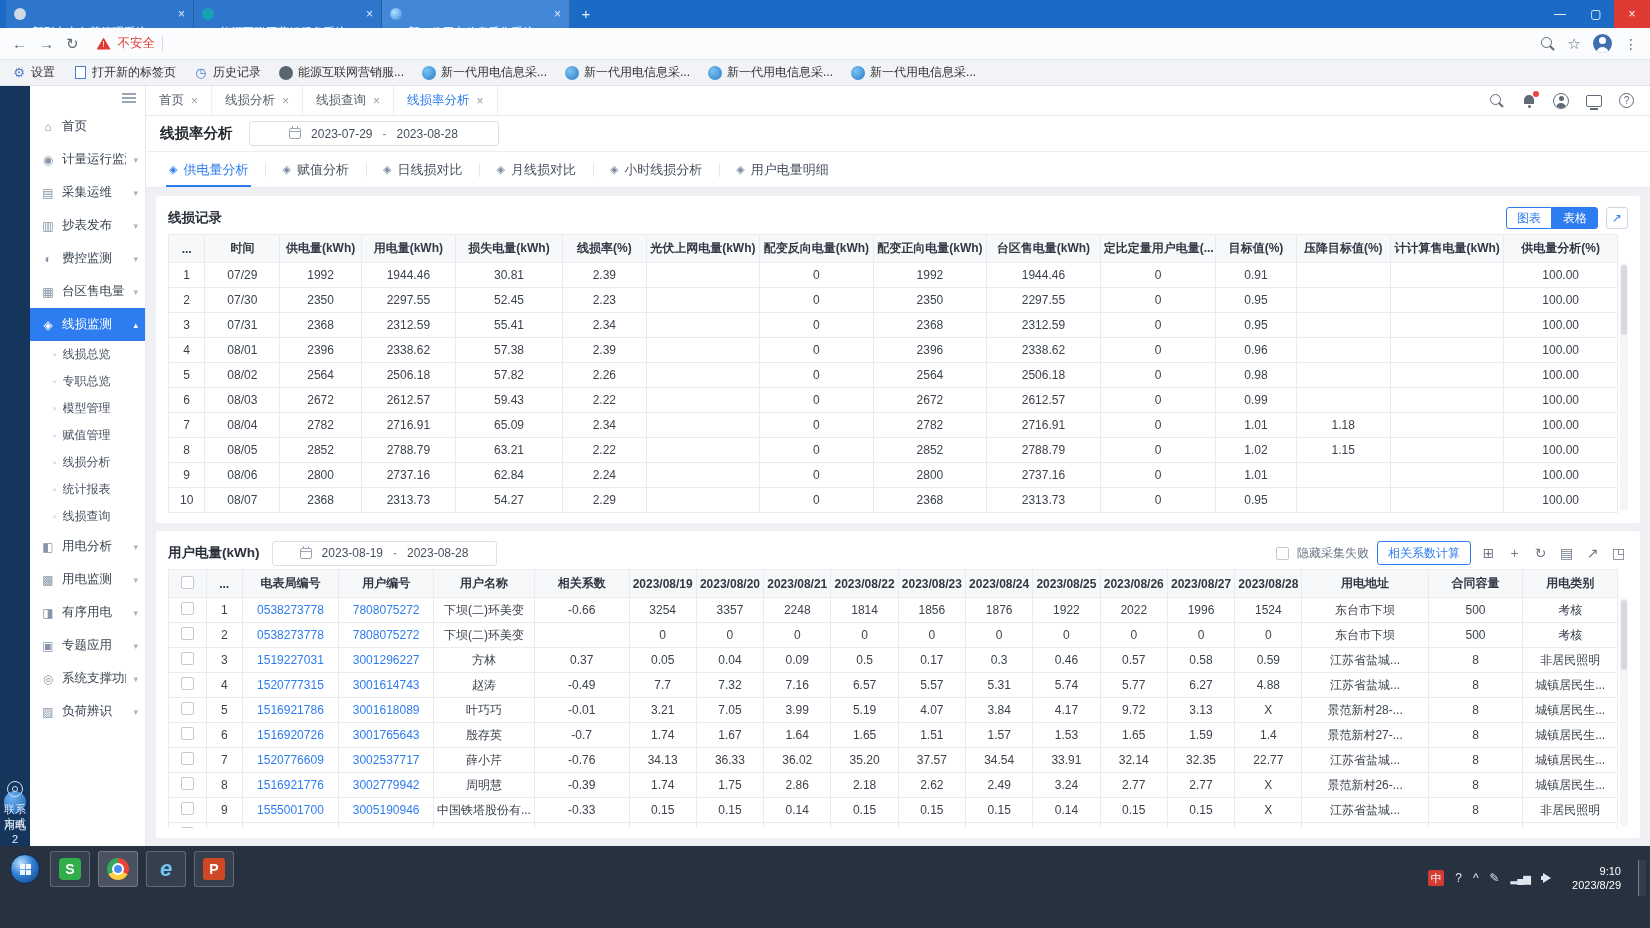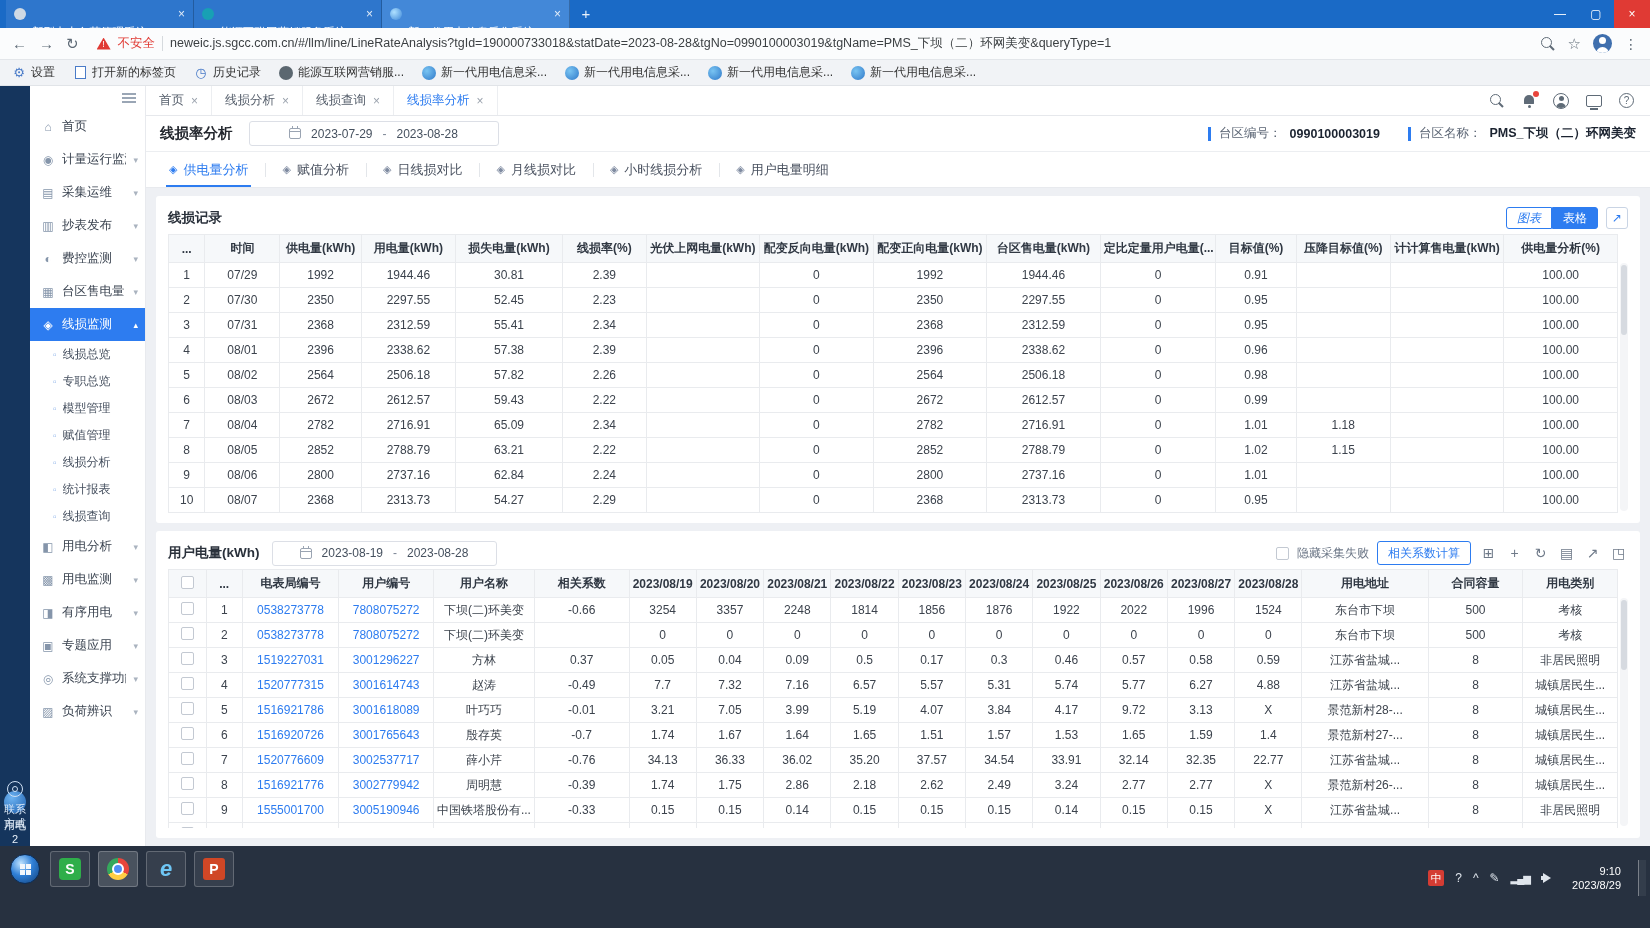--- a/index.html
+++ b/index.html
@@ -114,21 +114,21 @@
   .atab.active::after { content:""; position:absolute; left:14px; right:14px; bottom:0; height:2px; background:var(--accent); }
 
   .content { flex:1; padding:8px 10px; overflow:hidden; display:flex; flex-direction:column; gap:8px; min-height:0; }
   .card { background:#fff; border-radius:3px; padding:6px 12px 10px; flex:none; }
   .card.grow { flex:1; min-height:0; overflow:hidden; display:flex; flex-direction:column; }
   .card-head { display:flex; align-items:center; height:32px; gap:12px; flex:none; }
   .card-title { font-size:13.5px; font-weight:bold; color:#2a313b; white-space:nowrap; }
   .card-head .right { margin-left:auto; display:flex; align-items:center; gap:8px; }
   .toggle { display:flex; }
   .tg { height:22px; line-height:20px; padding:0 10px; font-size:12px; border:1px solid var(--accent); color:var(--accent); background:#fff; }
-  .tg.left { border-radius:3px 0 0 3px;font-style:italic; }
+  .tg.left { border-radius:3px 0 0 3px; }
   .tg.right { border-radius:0 3px 3px 0; }
   .tg.on { background:var(--accent); color:#fff; }
   .icon-btn { width:22px; height:22px; border:1px solid #c9d4e4; border-radius:3px; display:flex; align-items:center; justify-content:center; color:var(--accent); font-size:12px; }
   .checkbox { width:13px; height:13px; border:1px solid #c3c9d2; border-radius:2px; background:#fff; display:inline-block; flex:none; }
   .chk-label { color:#6b7686; font-size:12px; white-space:nowrap; }
   .btn-outline { height:24px; line-height:22px; padding:0 10px; border:1px solid var(--accent); color:var(--accent); border-radius:3px; font-size:12px; background:#fff; white-space:nowrap; }
   .tool-ic { color:#6f7a89; font-size:14px; width:19px; height:19px; display:flex; align-items:center; justify-content:center; }
 
   .tbl-wrap { position:relative; padding-right:10px; }
   .card.grow .tbl-wrap { flex:1; min-height:0; overflow:hidden; }
@@ -199,21 +199,20 @@
   </header>
 
   <div class="addr-row">
     <span class="nav-ic">←</span>
     <span class="nav-ic">→</span>
     <span class="nav-ic">↻</span>
     <div class="url-box">
       <span class="warn-tri"></span>
       <span class="warn-txt">不安全</span>
       <span class="url-sep"></span>
-      <span class="url-text">neweic.js.sgcc.com.cn/#/llm/line/LineRateAnalysis?tgId=190000733018&amp;statDate=2023-08-28&amp;tgNo=0990100003019&amp;tgName=PMS_下坝（二）环网美变&amp;queryType=1</span>
     </div>
     <span class="glass"></span>
     <span class="nav-ic star">☆</span>
     <span class="avatar-ic"></span>
     <span class="dots">⋮</span>
   </div>
 
   <div class="bm-row">
 
       <div class="bm">
@@ -429,28 +428,20 @@
         </div>
       </div>
 
       <div class="page-head">
         <span class="page-title">线损率分析</span>
         <div class="date-range">
           <span class="cal-ic"></span>
           <span>2023-07-29</span>
           <span class="dsep">-</span>
           <span>2023-08-28</span>
-        </div>
-        <div class="head-right">
-          <span class="vbar"></span>
-          <span class="lab">台区编号：</span>
-          <span class="val">0990100003019</span>
-          <span class="vbar second"></span>
-          <span class="lab">台区名称：</span>
-          <span class="val">PMS_下坝（二）环网美变</span>
         </div>
       </div>
 
       <div class="analysis-tabs">
 
           <div class="atab active">
             <span class="atab-ic">◈</span>
             <span>供电量分析</span>
           </div>
 

